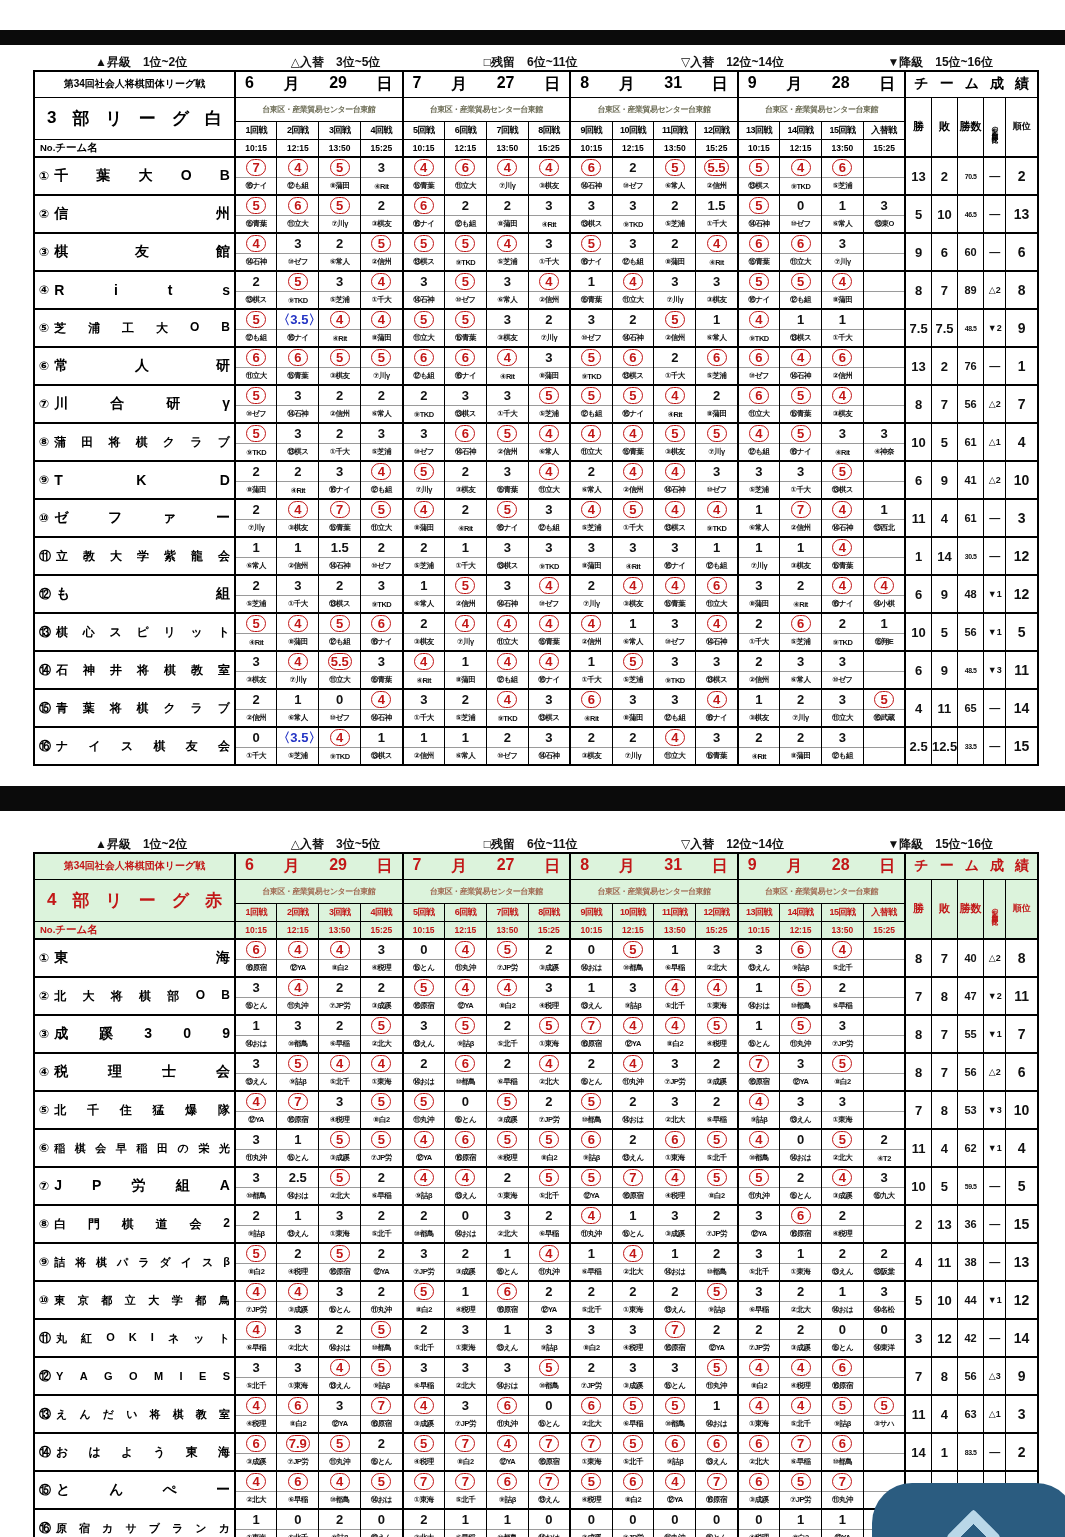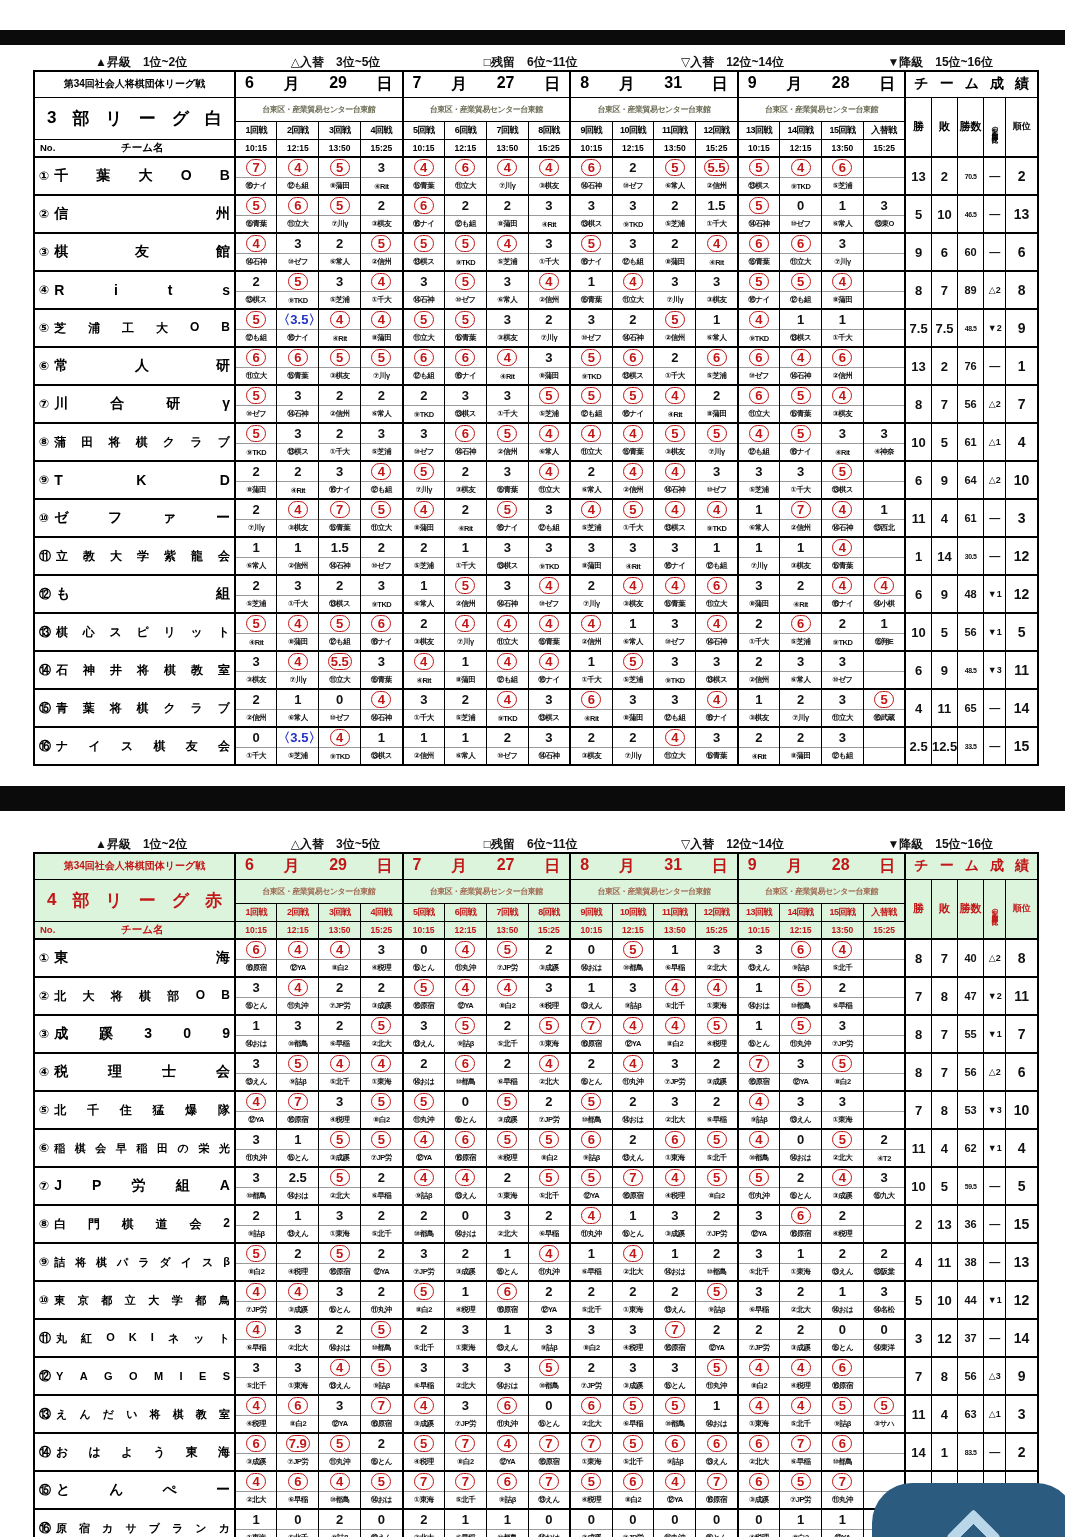--- a/index.html
+++ b/index.html
@@ -23,21 +23,21 @@
 
 th.title{font-size:10px;font-weight:bold;text-align:center;letter-spacing:0px;}
 th.date div{display:flex;justify-content:space-between;padding:0 9px;font-size:16px;font-weight:bold;}
 th.venue{font-size:8px;font-weight:bold;text-align:center;letter-spacing:-0.5px;}
 th.seiseki div,th.league div{display:flex;justify-content:space-between;align-items:center;
   padding:0 8px;font-size:14px;font-weight:bold;}
 th.league div{font-size:17px;padding:0 12px;}
 th.round{font-size:9px;font-weight:bold;text-align:center;letter-spacing:-0.5px;}
 th.time{font-size:8.5px;font-weight:bold;text-align:center;}
 th.noteam div{display:flex;align-items:center;padding:0 5px;font-size:9.5px;font-weight:bold;}
-th.noteam .tnm{flex:1;text-align:center;font-size:10.5px;}
+th.noteam .tnm{flex:1;text-align:left;font-size:10.5px;}
 th.sh{font-size:11px;font-weight:bold;text-align:center;}
 .vh{writing-mode:vertical-rl;font-size:6.5px;line-height:1.05;margin:0 auto;font-weight:bold;letter-spacing:-1px;}
 th.rankh{font-size:9px;}
 
 td.sc{height:19px;font-size:13px;font-weight:bold;text-align:center;border-bottom:none;background:#fff;color:#111;}
 td.op{height:16px;font-size:7.5px;font-weight:bold;text-align:center;border-top:1px solid #9a9a9a;
   background:#fff;color:#111;letter-spacing:-0.5px;}
 tr.srow>td{border-top:2px solid #000;}
 td.name{background:#fff;}
 td.name>div{display:flex;align-items:center;gap:5px;padding:0 4px;}
@@ -660,21 +660,21 @@
             <td class="sc gl" style="height: 19px;"><span class="l">2</span></td>
             <td class="sc" style="height: 19px;"><span class="w">4</span></td>
             <td class="sc" style="height: 19px;"><span class="w">4</span></td>
             <td class="sc" style="height: 19px;"><span class="l">3</span></td>
             <td class="sc gl" style="height: 19px;"><span class="l">3</span></td>
             <td class="sc" style="height: 19px;"><span class="l">3</span></td>
             <td class="sc" style="height: 19px;"><span class="w">5</span></td>
             <td class="sc" style="height: 19px;"></td>
             <td class="st wl gl" rowspan="2">6</td>
             <td class="st wl" rowspan="2">9</td>
-            <td class="st p" rowspan="2">64</td>
+            <td class="st p" rowspan="2">41</td>
             <td class="st c cr sym" rowspan="2">△2</td>
             <td class="st r" rowspan="2">10</td>
           </tr>
           <tr class="orow">
             <td class="op gl">⑧蒲田</td>
             <td class="op">④Rit</td>
             <td class="op">⑯ナイ</td>
             <td class="op">⑫も組</td>
             <td class="op gl">⑦川γ</td>
             <td class="op">③棋友</td>
@@ -1782,21 +1782,21 @@
             <td class="sc gl" style="height: 19px;"><span class="l">3</span></td>
             <td class="sc" style="height: 19px;"><span class="l">3</span></td>
             <td class="sc" style="height: 19px;"><span class="w">7</span></td>
             <td class="sc" style="height: 19px;"><span class="l">2</span></td>
             <td class="sc gl" style="height: 19px;"><span class="l">2</span></td>
             <td class="sc" style="height: 19px;"><span class="l">2</span></td>
             <td class="sc" style="height: 19px;"><span class="l">0</span></td>
             <td class="sc" style="height: 19px;"><span class="l">0</span></td>
             <td class="st wl gl" rowspan="2">3</td>
             <td class="st wl" rowspan="2">12</td>
-            <td class="st p" rowspan="2">37</td>
+            <td class="st p" rowspan="2">42</td>
             <td class="st c ck" rowspan="2">—</td>
             <td class="st r" rowspan="2">14</td>
           </tr>
           <tr class="orow">
             <td class="op gl">⑥早稲</td>
             <td class="op">②北大</td>
             <td class="op">⑭おは</td>
             <td class="op">⑩都鳥</td>
             <td class="op gl">⑤北千</td>
             <td class="op">①東海</td>

